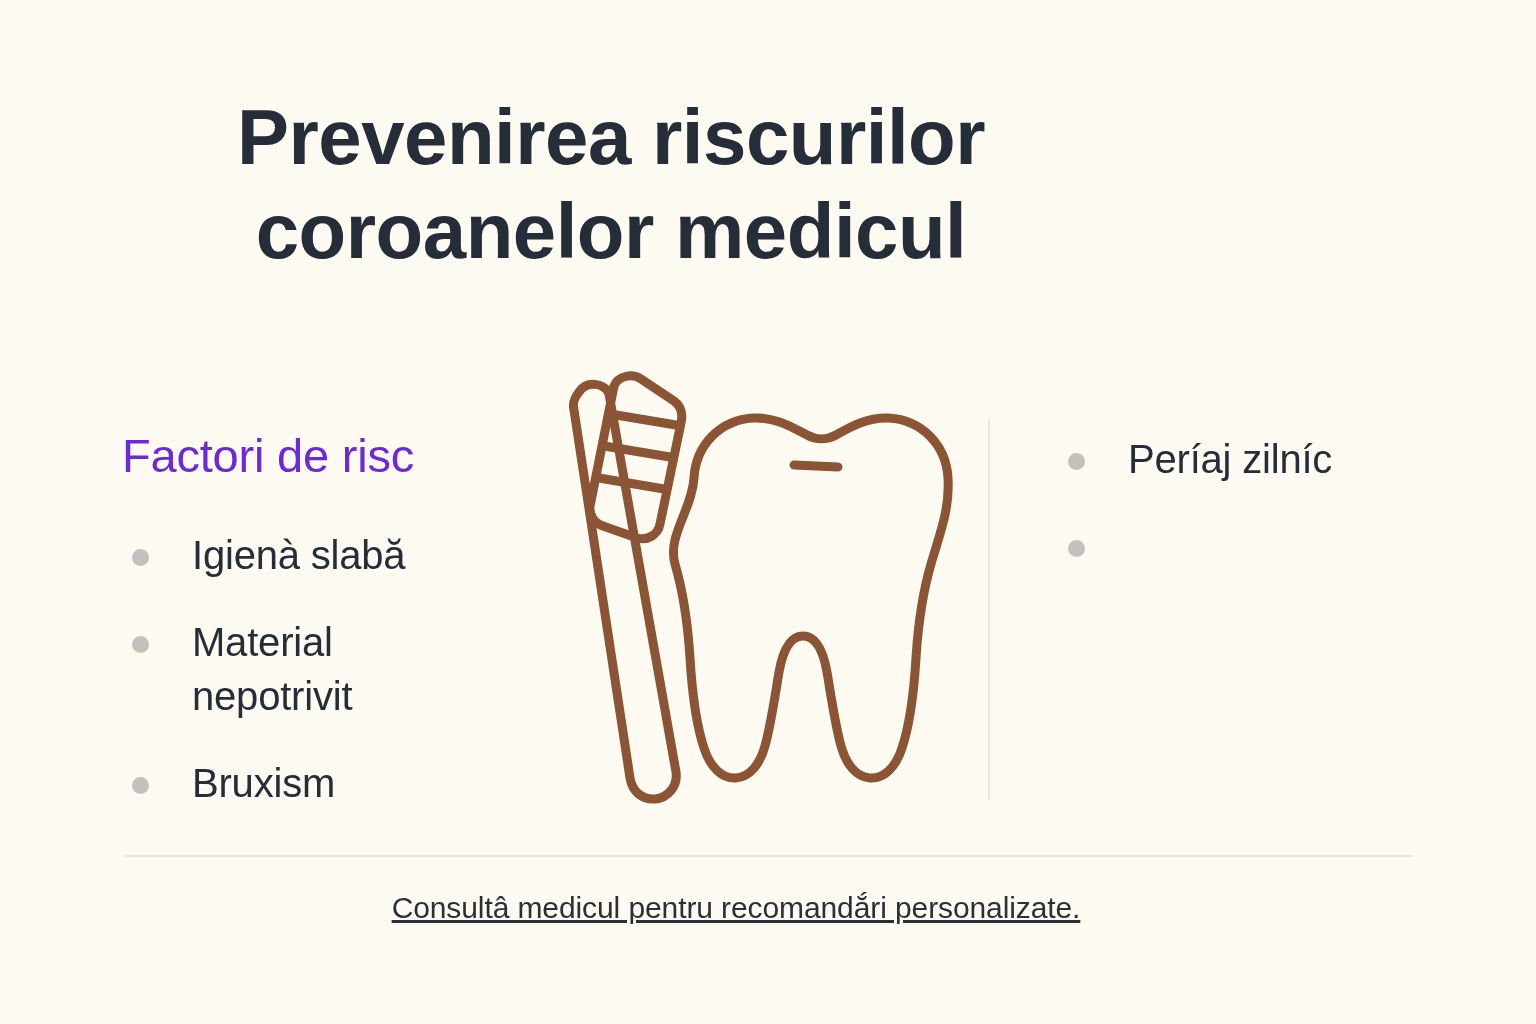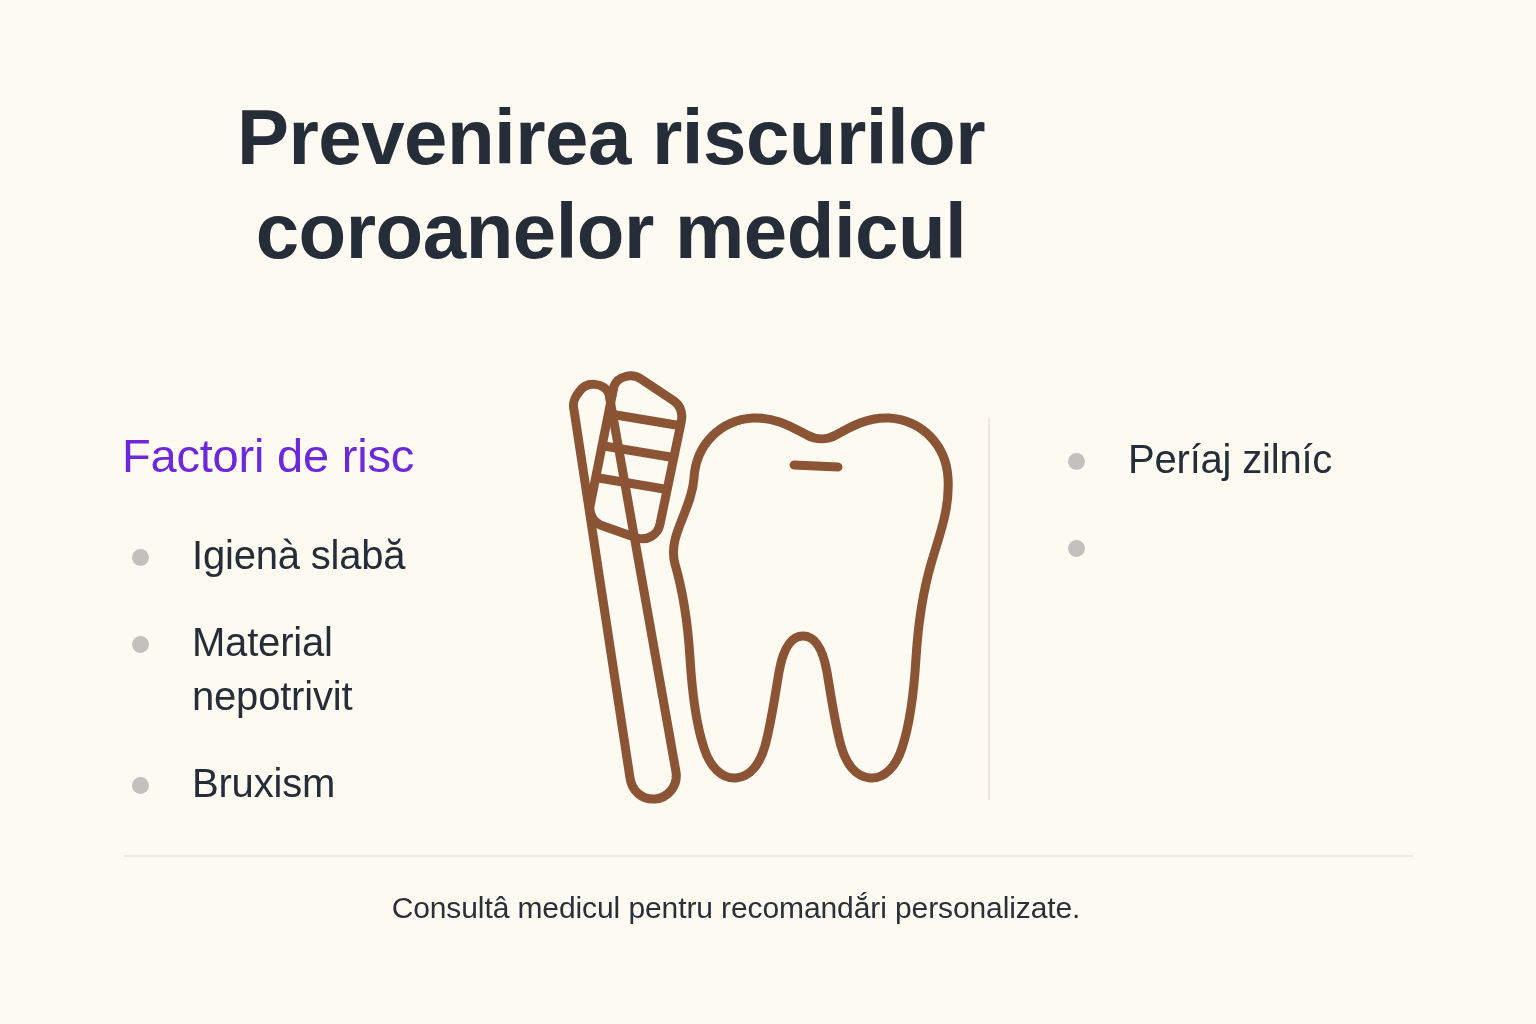--- a/index.html
+++ b/index.html
@@ -105,20 +105,21 @@
   .footer-note {
     position: absolute;
     top: 888px;
     left: 0;
     width: 1472px;
     text-align: center;
     font-size: 30px;
     line-height: 40px;
     color: #2a2f38;
     letter-spacing: -0.1px;
+    text-decoration: underline;
   }
 
   
   .illustration {
     position: absolute;
     left: 548px;
     top: 368px;
     width: 420px;
     height: 440px;
   }

